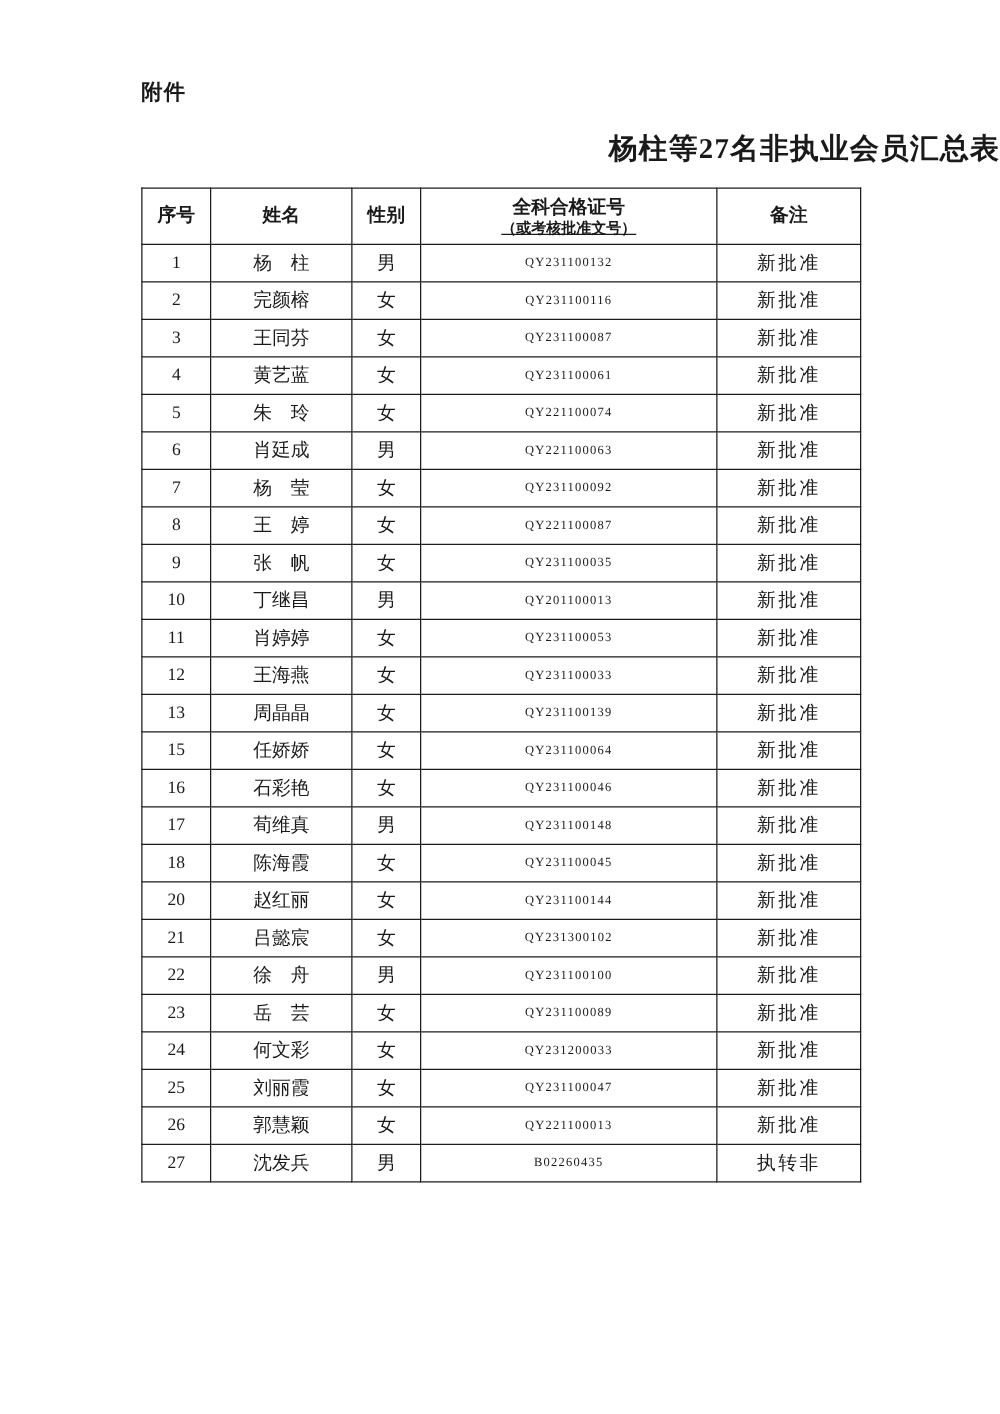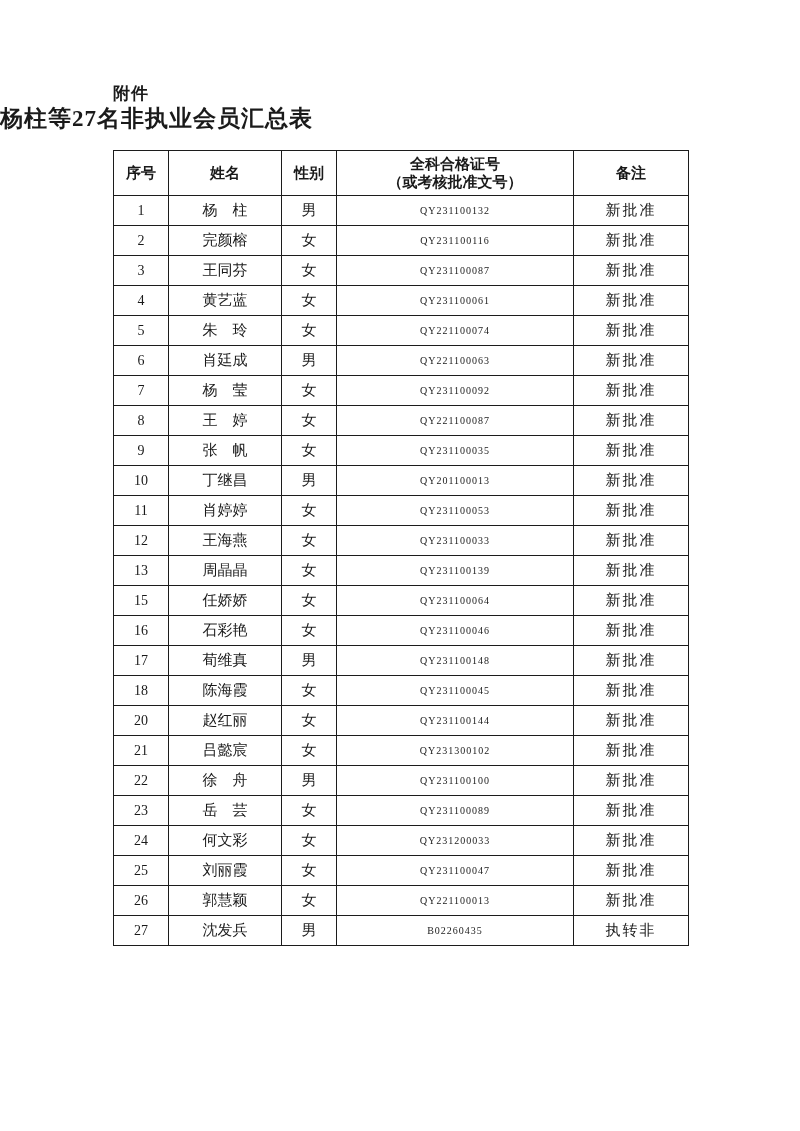--- a/index.html
+++ b/index.html
@@ -15,31 +15,31 @@
   .page {
     position: absolute;
     left: 0; top: 0;
     width: 800px;
     height: 1131px;
     background: #ffffff;
   }
   .attachment-label {
     position: absolute;
     left: 113px;
-    top: 82px;
+    top: 62px;
     font-size: 17px;
     font-weight: bold;
     letter-spacing: 1px;
   }
   .doc-title {
     position: absolute;
     left: 0;
     top: 103px;
     width: 100%;
-    text-align: left;
+    text-align: right;
     font-size: 23px;
     font-weight: bold;
     letter-spacing: 1px;
   }
   table.member-table {
     position: absolute;
     left: 113px;
     top: 150px;
     width: 575px;
     border-collapse: collapse;
@@ -58,22 +58,23 @@
     overflow: hidden;
     white-space: nowrap;
   }
   .member-table thead th {
     height: 45px;
     font-size: 15px;
     font-weight: bold;
     line-height: 1.2;
   }
   .member-table thead .cert-line2 {
-    font-size: 15px;
-    font-weight: bold;
+    font-size: 12px;
+    font-weight: bold;
+    text-decoration: underline;
   }
   .member-table tbody td {
     height: 30px;
     font-size: 15px;
   }
   .member-table tbody td.cell-index {
     font-size: 14px;
   }
   .member-table tbody td.cell-cert {
     font-size: 10px;

